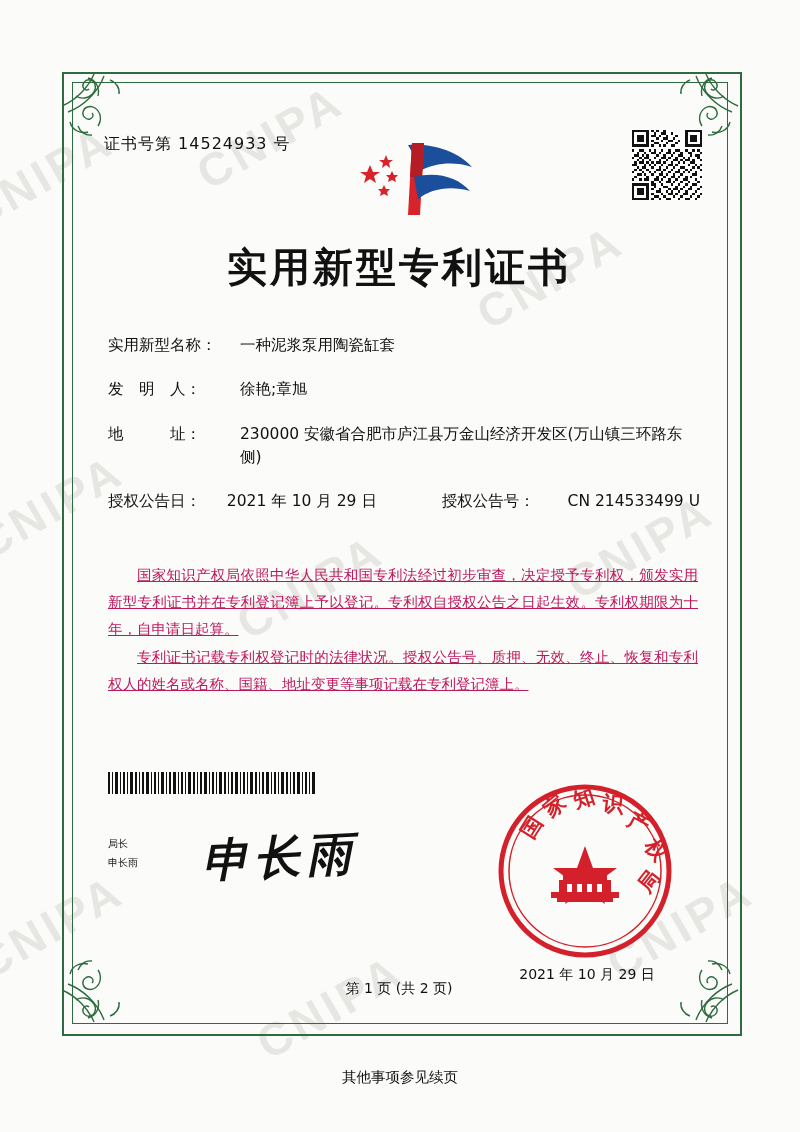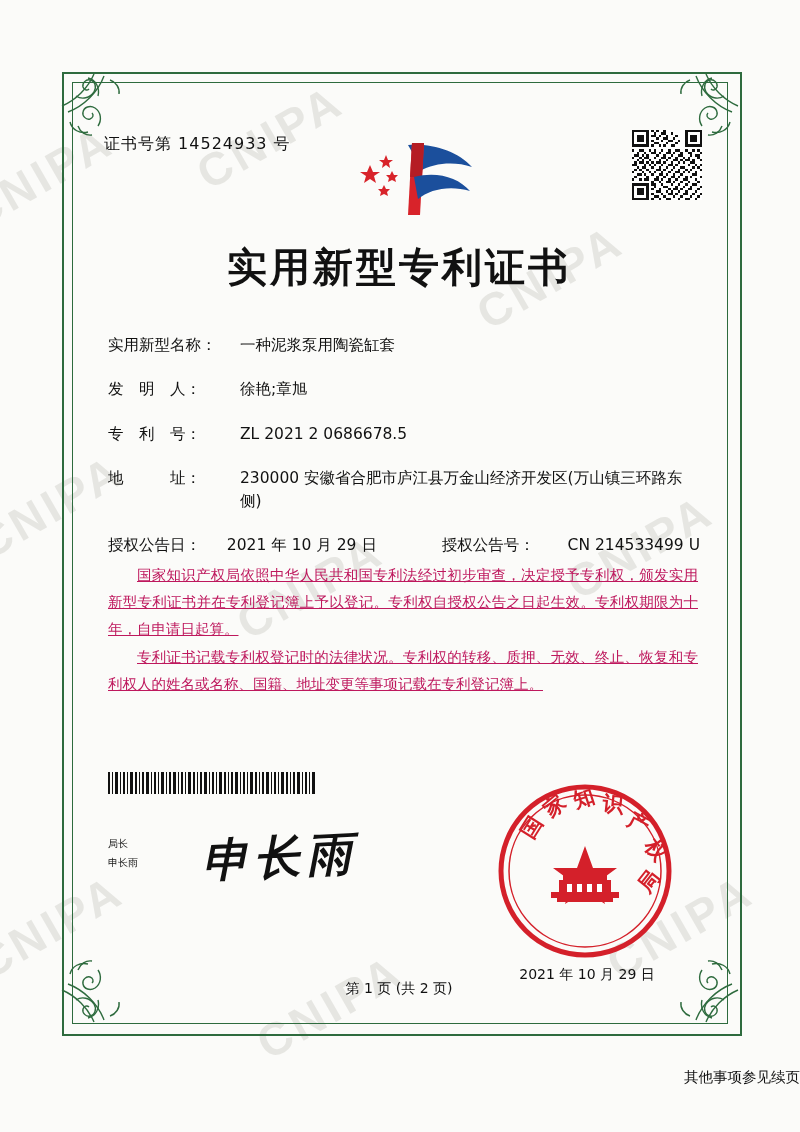--- a/index.html
+++ b/index.html
@@ -75,21 +75,21 @@
     transform:rotate(-3deg);letter-spacing:6px;font-weight:bold;
   }
   .seal-date{
     position:absolute;left:430px;top:884px;width:170px;text-align:center;
     font-size:14px;color:#111;
   }
   .pagenum{
     position:absolute;left:0;right:0;top:898px;text-align:center;font-size:14px;color:#111;
   }
   .footnote{
-    position:absolute;left:0;right:0;top:1068px;text-align:right;font-size:14.5px;color:#111;
+    position:absolute;left:0;right:0;top:1068px;text-align:center;font-size:14.5px;color:#111;
   }
 </style>
 </head>
 <body>
 
 <div class="page">
 
   <div class="watermarks">
     <div class="wm" style="left:-40px;top:150px;">CNIPA</div>
     <div class="wm" style="left:190px;top:110px;">CNIPA</div>
@@ -407,38 +407,34 @@
     <div class="fields">
       <div class="row">
         <div class="lab">实用新型名称：</div>
         <div class="val">一种泥浆泵用陶瓷缸套</div>
       </div>
       <div class="row">
         <div class="lab">发　明　人：</div>
         <div class="val">徐艳;章旭</div>
       </div>
       <div class="row">
-        <div class="lab">专　利　号：</div>
-        <div class="val">ZL 2021 2 0686678.5</div>
-      </div>
-      <div class="row">
         <div class="lab">地　　　址：</div>
         <div class="val">230000 安徽省合肥市庐江县万金山经济开发区(万山镇三环路东侧)</div>
       </div>
       <div class="row inline2">
         <div class="lab">授权公告日：</div>
         <div>2021 年 10 月 29 日</div>
         <div class="pub-no-lab">授权公告号：</div>
         <div>CN 214533499 U</div>
       </div>
     </div>
 
     <div class="para">
       <p>国家知识产权局依照中华人民共和国专利法经过初步审查，决定授予专利权，颁发实用新型专利证书并在专利登记簿上予以登记。专利权自授权公告之日起生效。专利权期限为十年，自申请日起算。</p>
-      <p>专利证书记载专利权登记时的法律状况。专利权的转移、质押、无效、终止、恢复和专利权人的姓名或名称、国籍、地址变更等事项记载在专利登记簿上。</p>
+      <p>专利证书记载专利权登记时的法律状况。授权公告号、质押、无效、终止、恢复和专利权人的姓名或名称、国籍、地址变更等事项记载在专利登记簿上。</p>
     </div>
 
     <div class="barcode">
       <svg width="220" height="22" shape-rendering="crispEdges">
         <g fill="#111">
           <rect x="0" y="0" width="2" height="22"></rect>
             <rect x="4" y="0" width="1" height="22"></rect>
           <rect x="7" y="0" width="3" height="22"></rect>
             <rect x="12" y="0" width="1" height="22"></rect>
           <rect x="15" y="0" width="2" height="22"></rect>

